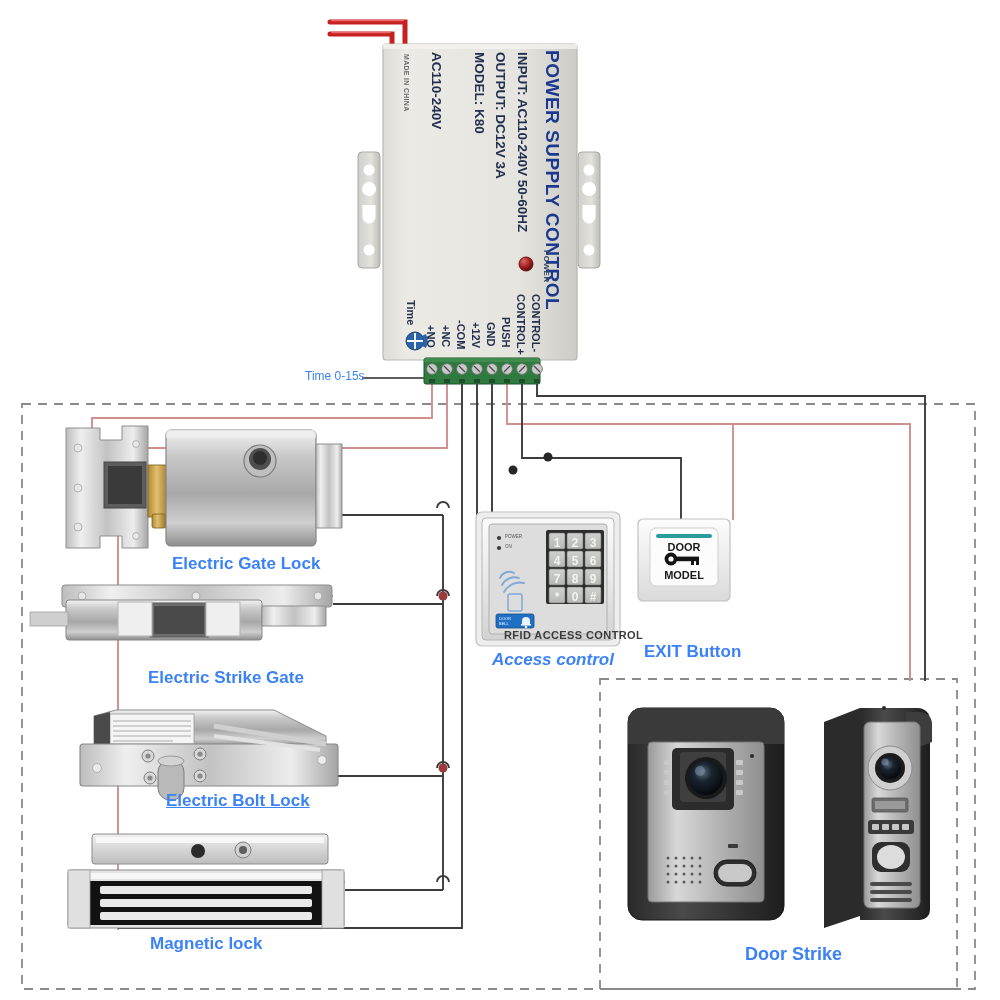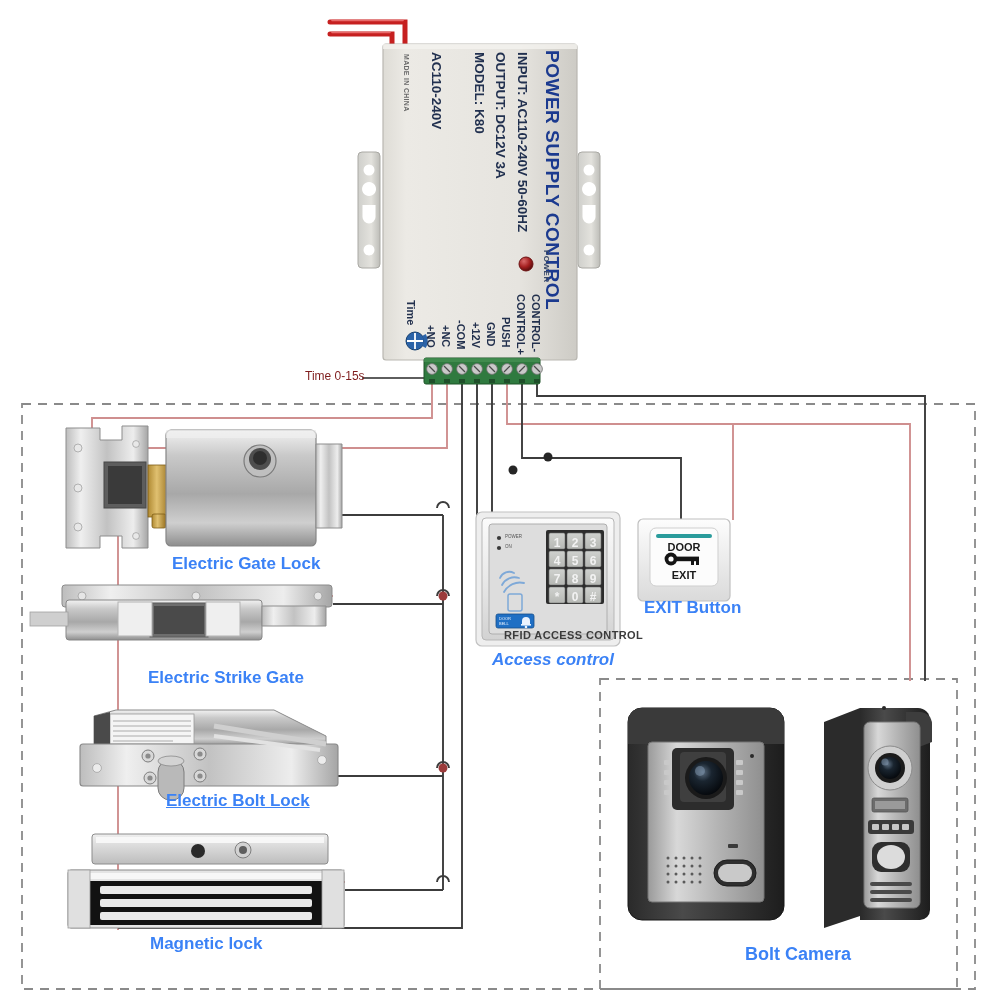--- a/index.html
+++ b/index.html
@@ -9,21 +9,21 @@
 
   
   #wires,#devices{position:absolute;left:0;top:0;width:1000px;height:1000px;}
   #wires{z-index:5;}
   #devices{z-index:10;}
 
   
   .cap{position:absolute;z-index:30;color:#3b82f6;font-weight:bold;
        font-family:"Liberation Sans",sans-serif;white-space:nowrap;}
   .cap.lock{font-size:17px;}
-  .cap.small{font-size:13px;font-weight:normal;color:#7f1d1d;}
+  .cap.small{font-size:13px;font-weight:normal;color:#3b82f6;}
   .cap.mid{font-size:16px;}
 
   
   .psu-txt{position:absolute;z-index:24;color:#1a2f6e;white-space:nowrap;
            transform-origin:0 0;transform:rotate(90deg);
            font-family:"Liberation Sans",sans-serif;}
   .psu-title{font-size:19px;font-weight:bold;letter-spacing:.5px;color:#1b3a8f;}
   .psu-line{font-size:13.5px;font-weight:bold;color:#21304f;}
   .psu-tiny{font-size:7px;color:#6b6b6b;font-weight:bold;letter-spacing:.3px;}
   .psu-term{font-size:11px;font-weight:bold;color:#22304d;}
@@ -534,18 +534,18 @@
   <div class="kp-key" style="left:567px;top:554px;width:16px;">5</div>
   <div class="kp-key" style="left:585px;top:554px;width:16px;">6</div>
   <div class="kp-key" style="left:549px;top:572px;width:16px;">7</div>
   <div class="kp-key" style="left:567px;top:572px;width:16px;">8</div>
   <div class="kp-key" style="left:585px;top:572px;width:16px;">9</div>
   <div class="kp-key" style="left:549px;top:590px;width:16px;">*</div>
   <div class="kp-key" style="left:567px;top:590px;width:16px;">0</div>
   <div class="kp-key" style="left:585px;top:590px;width:16px;">#</div>
 
   <div class="ex-t" style="left:650px;top:541px;width:68px;font-size:11px;">DOOR</div>
-  <div class="ex-t" style="left:650px;top:569px;width:68px;font-size:11px;">EXIT</div>
-  <div class="cap mid" style="left:644px;top:598px;font-size:17px;">EXIT Button</div>
-
-  <div class="cap mid" style="left:745px;top:944px;font-size:18px;">Bolt  Camera</div>
+  <div class="ex-t" style="left:650px;top:569px;width:68px;font-size:11px;">MODEL</div>
+  <div class="cap mid" style="left:644px;top:642px;font-size:17px;">EXIT Button</div>
+
+  <div class="cap mid" style="left:745px;top:944px;font-size:18px;">Door  Strike</div>
 
 </div>
 
 </body></html>

